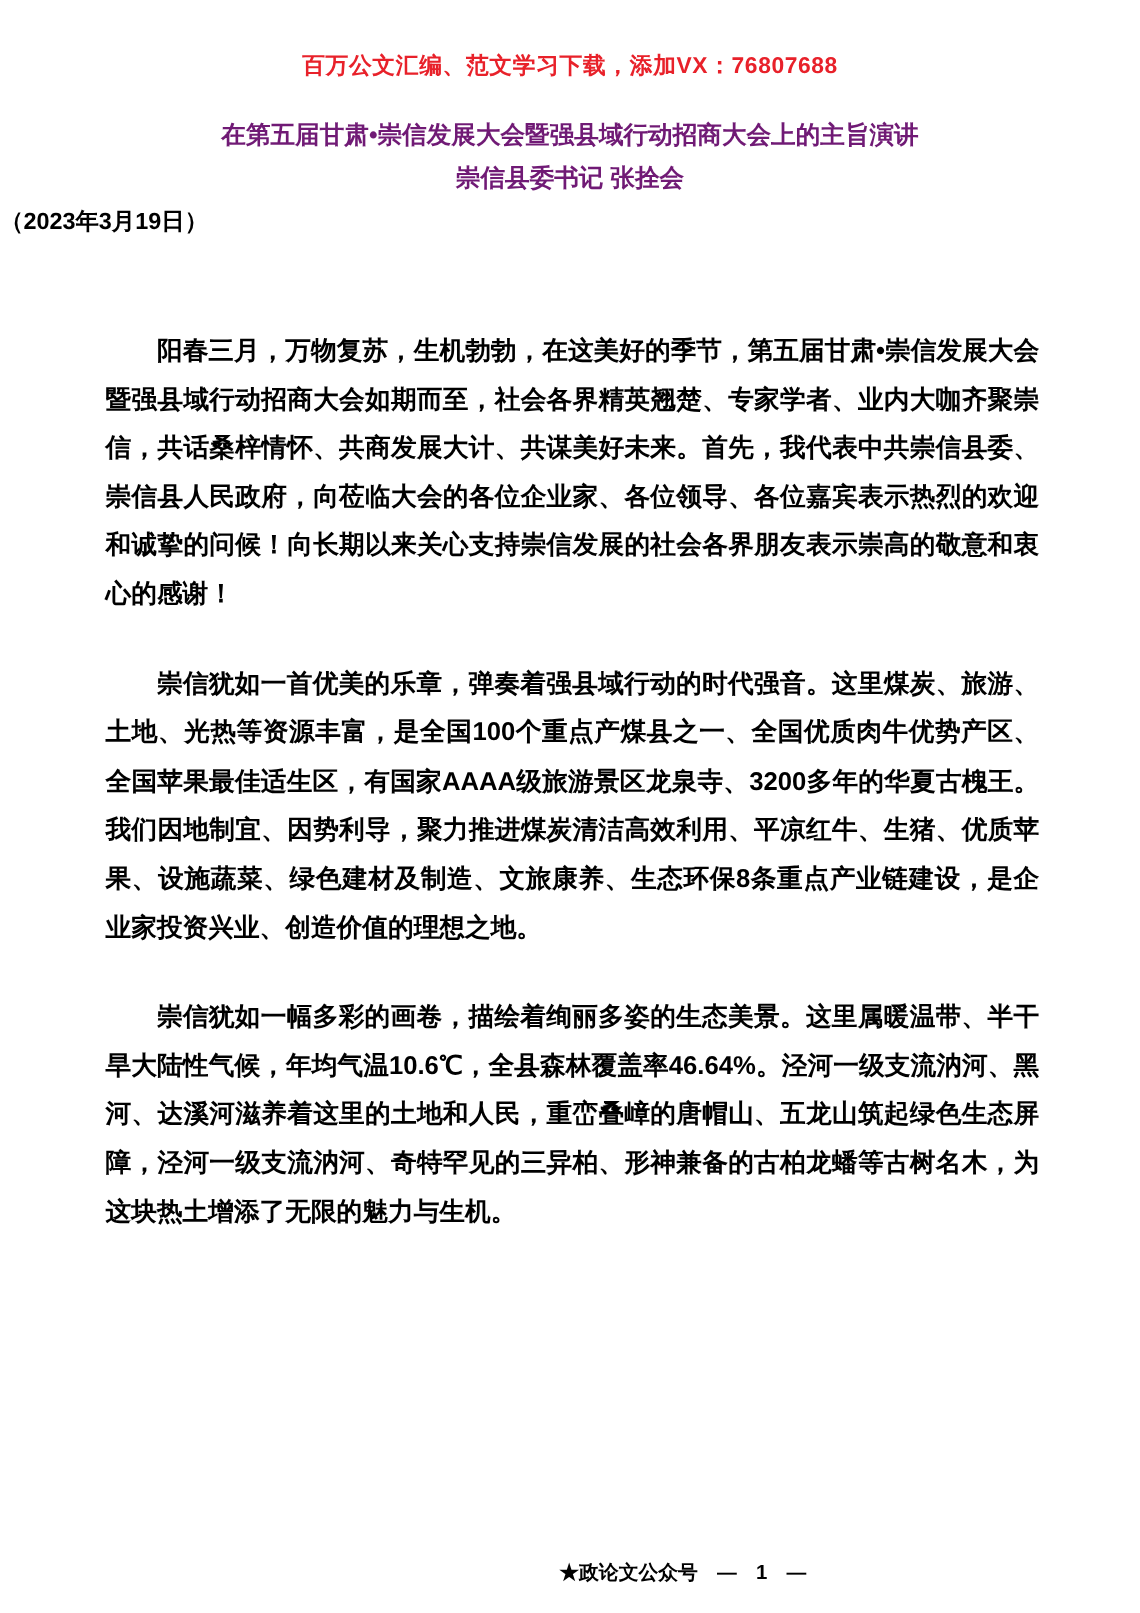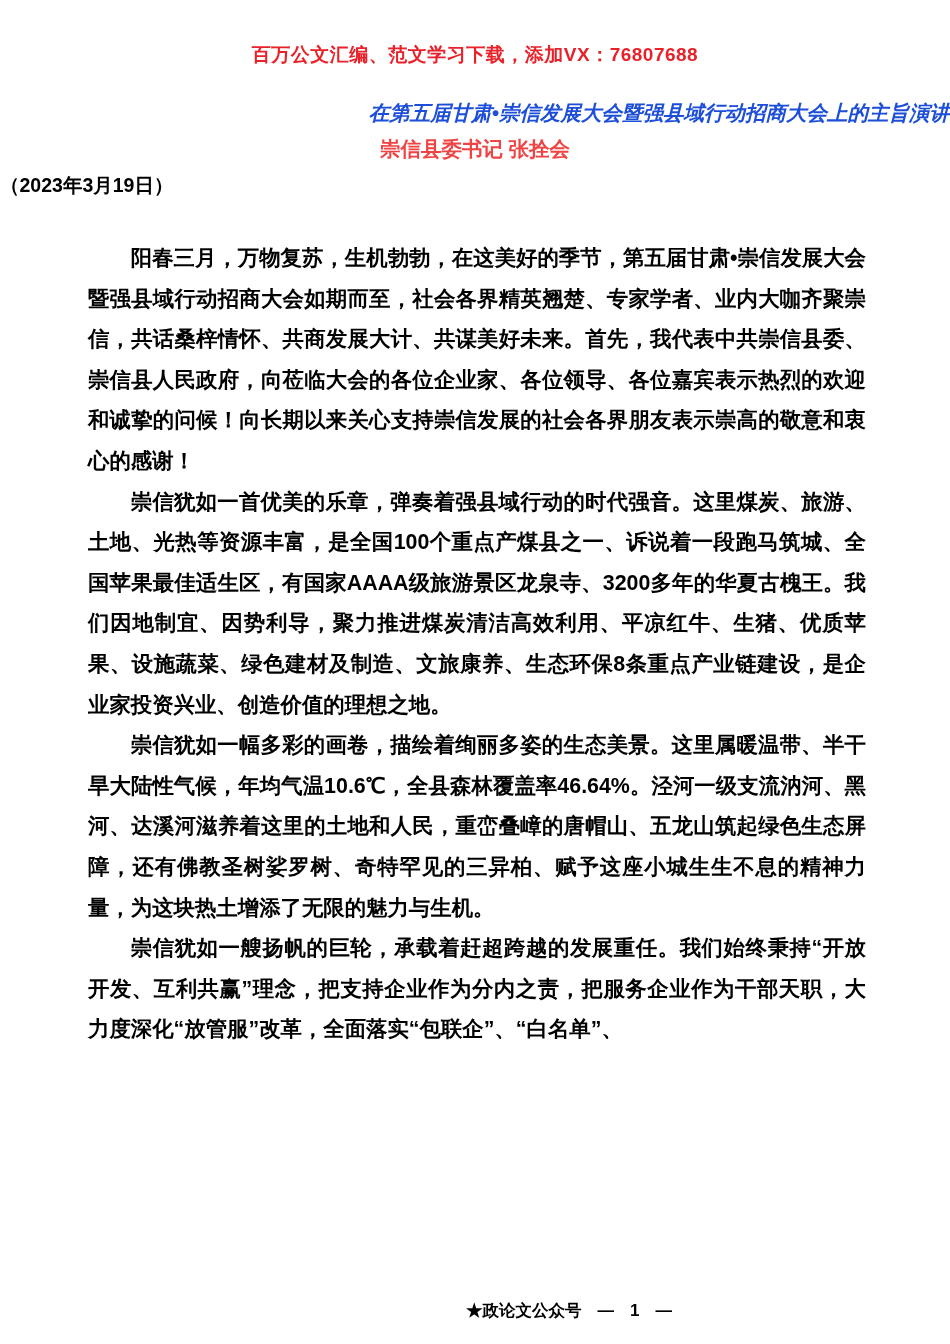--- a/index.html
+++ b/index.html
@@ -32,37 +32,36 @@
     font-size: 19px;
     font-weight: bold;
     letter-spacing: 0.5px;
     white-space: nowrap;
   }
   .doc-title {
     position: absolute;
     top: 96px;
     left: 0;
     width: 950px;
-    text-align: right;
+    text-align: center;
     font-size: 20.5px;
     font-weight: bold;
     line-height: 34px;
-    color: #1d4ed8;
-    font-style: italic;
+    color: #701a75;
   }
   .doc-subtitle {
     position: absolute;
     top: 132px;
     left: 0;
     width: 950px;
     text-align: center;
     font-size: 20.5px;
     font-weight: bold;
     line-height: 34px;
-    color: #ef4444;
+    color: #701a75;
   }
   .doc-date {
     position: absolute;
     top: 168px;
     left: 0;
     width: 950px;
     text-align: left;
     font-size: 19.5px;
     font-weight: bold;
     line-height: 34px;
@@ -79,20 +78,21 @@
     text-align: justify;
     text-justify: inter-ideograph;
     color: #000;
   }
   .body-text p {
     margin: 0;
     padding: 0;
   }
   .body-text p.indent {
     text-indent: 2em;
+    margin-top: 34px;
   }
   .footer {
     position: absolute;
     bottom: 22px;
     left: 0;
     width: 754px;
     height: 28px;
   }
   .footer-inner {
     position: absolute;
@@ -125,23 +125,22 @@
   <div class="watermark-banner">百万公文汇编、范文学习下载，添加VX：76807688</div>
 
   <div class="doc-title">在第五届甘肃•崇信发展大会暨强县域行动招商大会上的主旨演讲</div>
 
   <div class="doc-subtitle">崇信县委书记 张拴会</div>
 
   <div class="doc-date">（2023年3月19日）</div>
 
   <div class="body-text">
     <p class="indent">阳春三月，万物复苏，生机勃勃，在这美好的季节，第五届甘肃•崇信发展大会暨强县域行动招商大会如期而至，社会各界精英翘楚、专家学者、业内大咖齐聚崇信，共话桑梓情怀、共商发展大计、共谋美好未来。首先，我代表中共崇信县委、崇信县人民政府，向莅临大会的各位企业家、各位领导、各位嘉宾表示热烈的欢迎和诚挚的问候！向长期以来关心支持崇信发展的社会各界朋友表示崇高的敬意和衷心的感谢！</p>
-    <p class="indent">崇信犹如一首优美的乐章，弹奏着强县域行动的时代强音。这里煤炭、旅游、土地、光热等资源丰富，是全国100个重点产煤县之一、诉说着一段跑马筑城、全国苹果最佳适生区，有国家AAAA级旅游景区龙泉寺、3200多年的华夏古槐王。我们因地制宜、因势利导，聚力推进煤炭清洁高效利用、平凉红牛、生猪、优质苹果、设施蔬菜、绿色建材及制造、文旅康养、生态环保8条重点产业链建设，是企业家投资兴业、创造价值的理想之地。</p>
-    <p class="indent">崇信犹如一幅多彩的画卷，描绘着绚丽多姿的生态美景。这里属暖温带、半干旱大陆性气候，年均气温10.6℃，全县森林覆盖率46.64%。泾河一级支流汭河、黑河、达溪河滋养着这里的土地和人民，重峦叠嶂的唐帽山、五龙山筑起绿色生态屏障，还有佛教圣树娑罗树、奇特罕见的三异柏、赋予这座小城生生不息的精神力量，为这块热土增添了无限的魅力与生机。</p>
-    <p class="indent">崇信犹如一艘扬帆的巨轮，承载着赶超跨越的发展重任。我们始终秉持“开放开发、互利共赢”理念，把支持企业作为分内之责，把服务企业作为干部天职，大力度深化“放管服”改革，全面落实“包联企”、“白名单”、</p>
+    <p class="indent">崇信犹如一首优美的乐章，弹奏着强县域行动的时代强音。这里煤炭、旅游、土地、光热等资源丰富，是全国100个重点产煤县之一、全国优质肉牛优势产区、全国苹果最佳适生区，有国家AAAA级旅游景区龙泉寺、3200多年的华夏古槐王。我们因地制宜、因势利导，聚力推进煤炭清洁高效利用、平凉红牛、生猪、优质苹果、设施蔬菜、绿色建材及制造、文旅康养、生态环保8条重点产业链建设，是企业家投资兴业、创造价值的理想之地。</p>
+    <p class="indent">崇信犹如一幅多彩的画卷，描绘着绚丽多姿的生态美景。这里属暖温带、半干旱大陆性气候，年均气温10.6℃，全县森林覆盖率46.64%。泾河一级支流汭河、黑河、达溪河滋养着这里的土地和人民，重峦叠嶂的唐帽山、五龙山筑起绿色生态屏障，泾河一级支流汭河、奇特罕见的三异柏、形神兼备的古柏龙蟠等古树名木，为这块热土增添了无限的魅力与生机。</p>
   </div>
 
   <div class="footer">
     <div class="footer-inner">
       <span class="footer-mark">★政论文公众号</span>
       <span class="footer-dash">—</span>
       <span class="footer-page">1</span>
       <span class="footer-dash">—</span>
     </div>
   </div>

